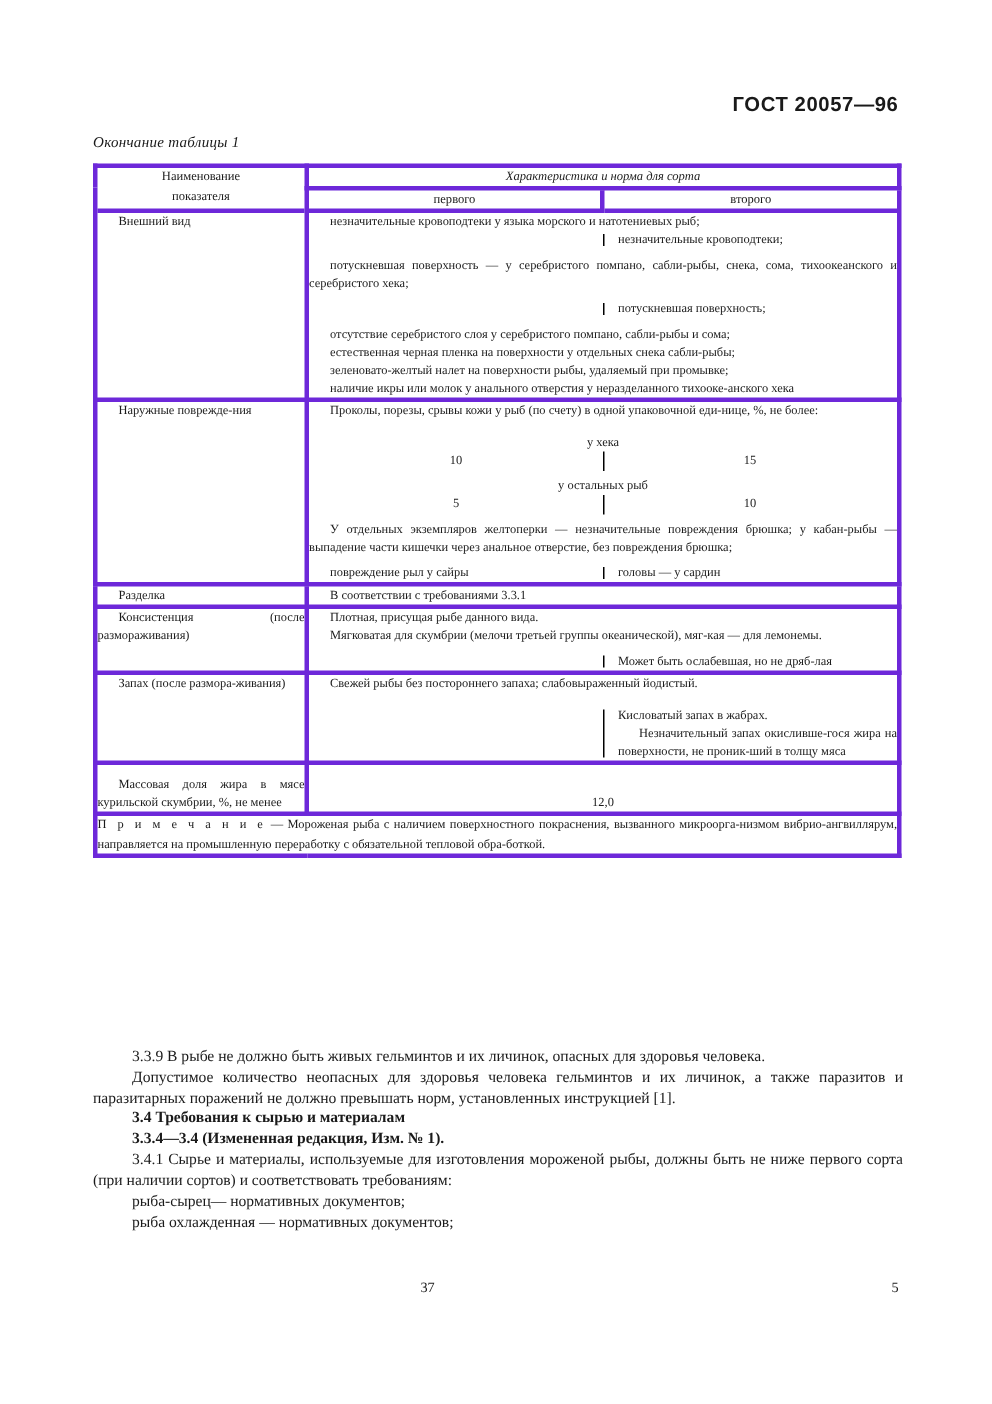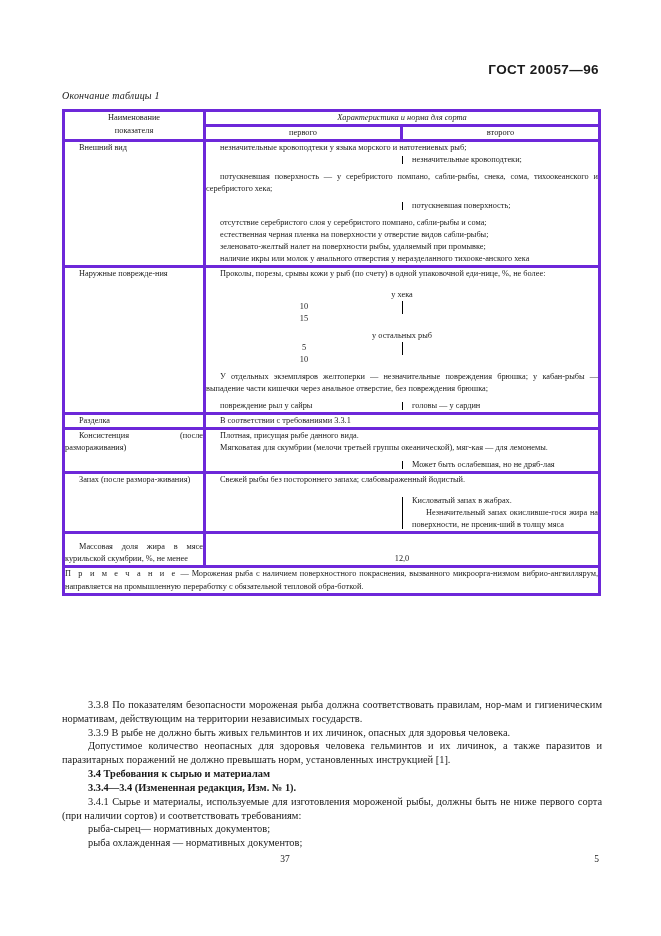--- a/index.html
+++ b/index.html
@@ -118,21 +118,21 @@
   }
   .p { margin: 0; text-align: justify; text-align-last: left; }
   .p-ind { margin: 0; text-indent: 14px; text-align: justify; text-align-last: left; }
   .p-c { margin: 0; text-align: center; }
   .gap4 { height: 5px; }
   .gap7 { height: 9px; }
 
   
   .numband { position: relative; }
   .numband .centerlabel { text-align: center; margin: 0; }
-  .numband .nums { display: flex; position: relative; flex-direction: column; }
+  .numband .nums { display: flex; position: relative; }
   .numband .nums .n { width: 50%; text-align: center; box-sizing: border-box; }
   .numband .rule {
     position: absolute;
     left: 50%;
     top: 0px;
     height: 13px;
     width: 1px;
     background: #000;
   }
 
@@ -235,21 +235,21 @@
               <div class="half left"></div>
               <div class="half right">
                   <p class="p">потускневшая поверхность;</p>
                 </div>
             </div>
             <div class="gap4"></div>
             <div>
                 <p class="p-ind">отсутствие серебристого слоя у серебристого помпано, сабли-рыбы и сома;</p>
               </div>
             <div>
-                <p class="p-ind">естественная черная пленка на поверхности у отверстие видов сабли-рыбы;</p>
+                <p class="p-ind">естественная черная пленка на поверхности у отдельных снека сабли-рыбы;</p>
               </div>
             <div>
                 <p class="p-ind">зеленовато-желтый налет на поверхности рыбы, удаляемый при промывке;</p>
               </div>
             <div>
                 <p class="p-ind">наличие икры или молок у анального отверстия у неразделанного тихооке-анского хека</p>
               </div>
           </div>
         </td>
       </tr>
@@ -339,21 +339,20 @@
 
       <tr>
         <td colspan="3" class="note-cell">
           <span class="sp">П р и м е ч а н и е</span><span> — Мороженая рыба с наличием поверхностного покраснения, вызванного микроорга-низмом вибрио-ангвиллярум, направляется на промышленную переработку с обязательной тепловой обра-боткой.</span>
         </td>
       </tr>
     </tbody>
   </table>
 
   <div class="body-text">
-    <p class="ind">3.3.8 По показателям безопасности мороженая рыба должна соответствовать правилам, нор-мам и гигиеническим нормативам, действующим на территории независимых государств.</p>
     <p class="ind">3.3.9 В рыбе не должно быть живых гельминтов и их личинок, опасных для здоровья человека.</p>
     <p class="ind">Допустимое количество неопасных для здоровья человека гельминтов и их личинок, а также паразитов и паразитарных поражений не должно превышать норм, установленных инструкцией [1].</p>
     <p class="b">3.4 Требования к сырью и материалам</p>
     <p class="b">3.3.4—3.4  (Измененная редакция, Изм. № 1).</p>
     <p class="ind">3.4.1  Сырье и материалы, используемые для изготовления мороженой рыбы, должны быть не ниже первого сорта (при наличии сортов) и соответствовать требованиям:</p>
     <p class="ind">рыба-сырец— нормативных документов;</p>
     <p class="ind">рыба охлажденная — нормативных документов;</p>
   </div>
 
   <div class="pg-center">37</div>

